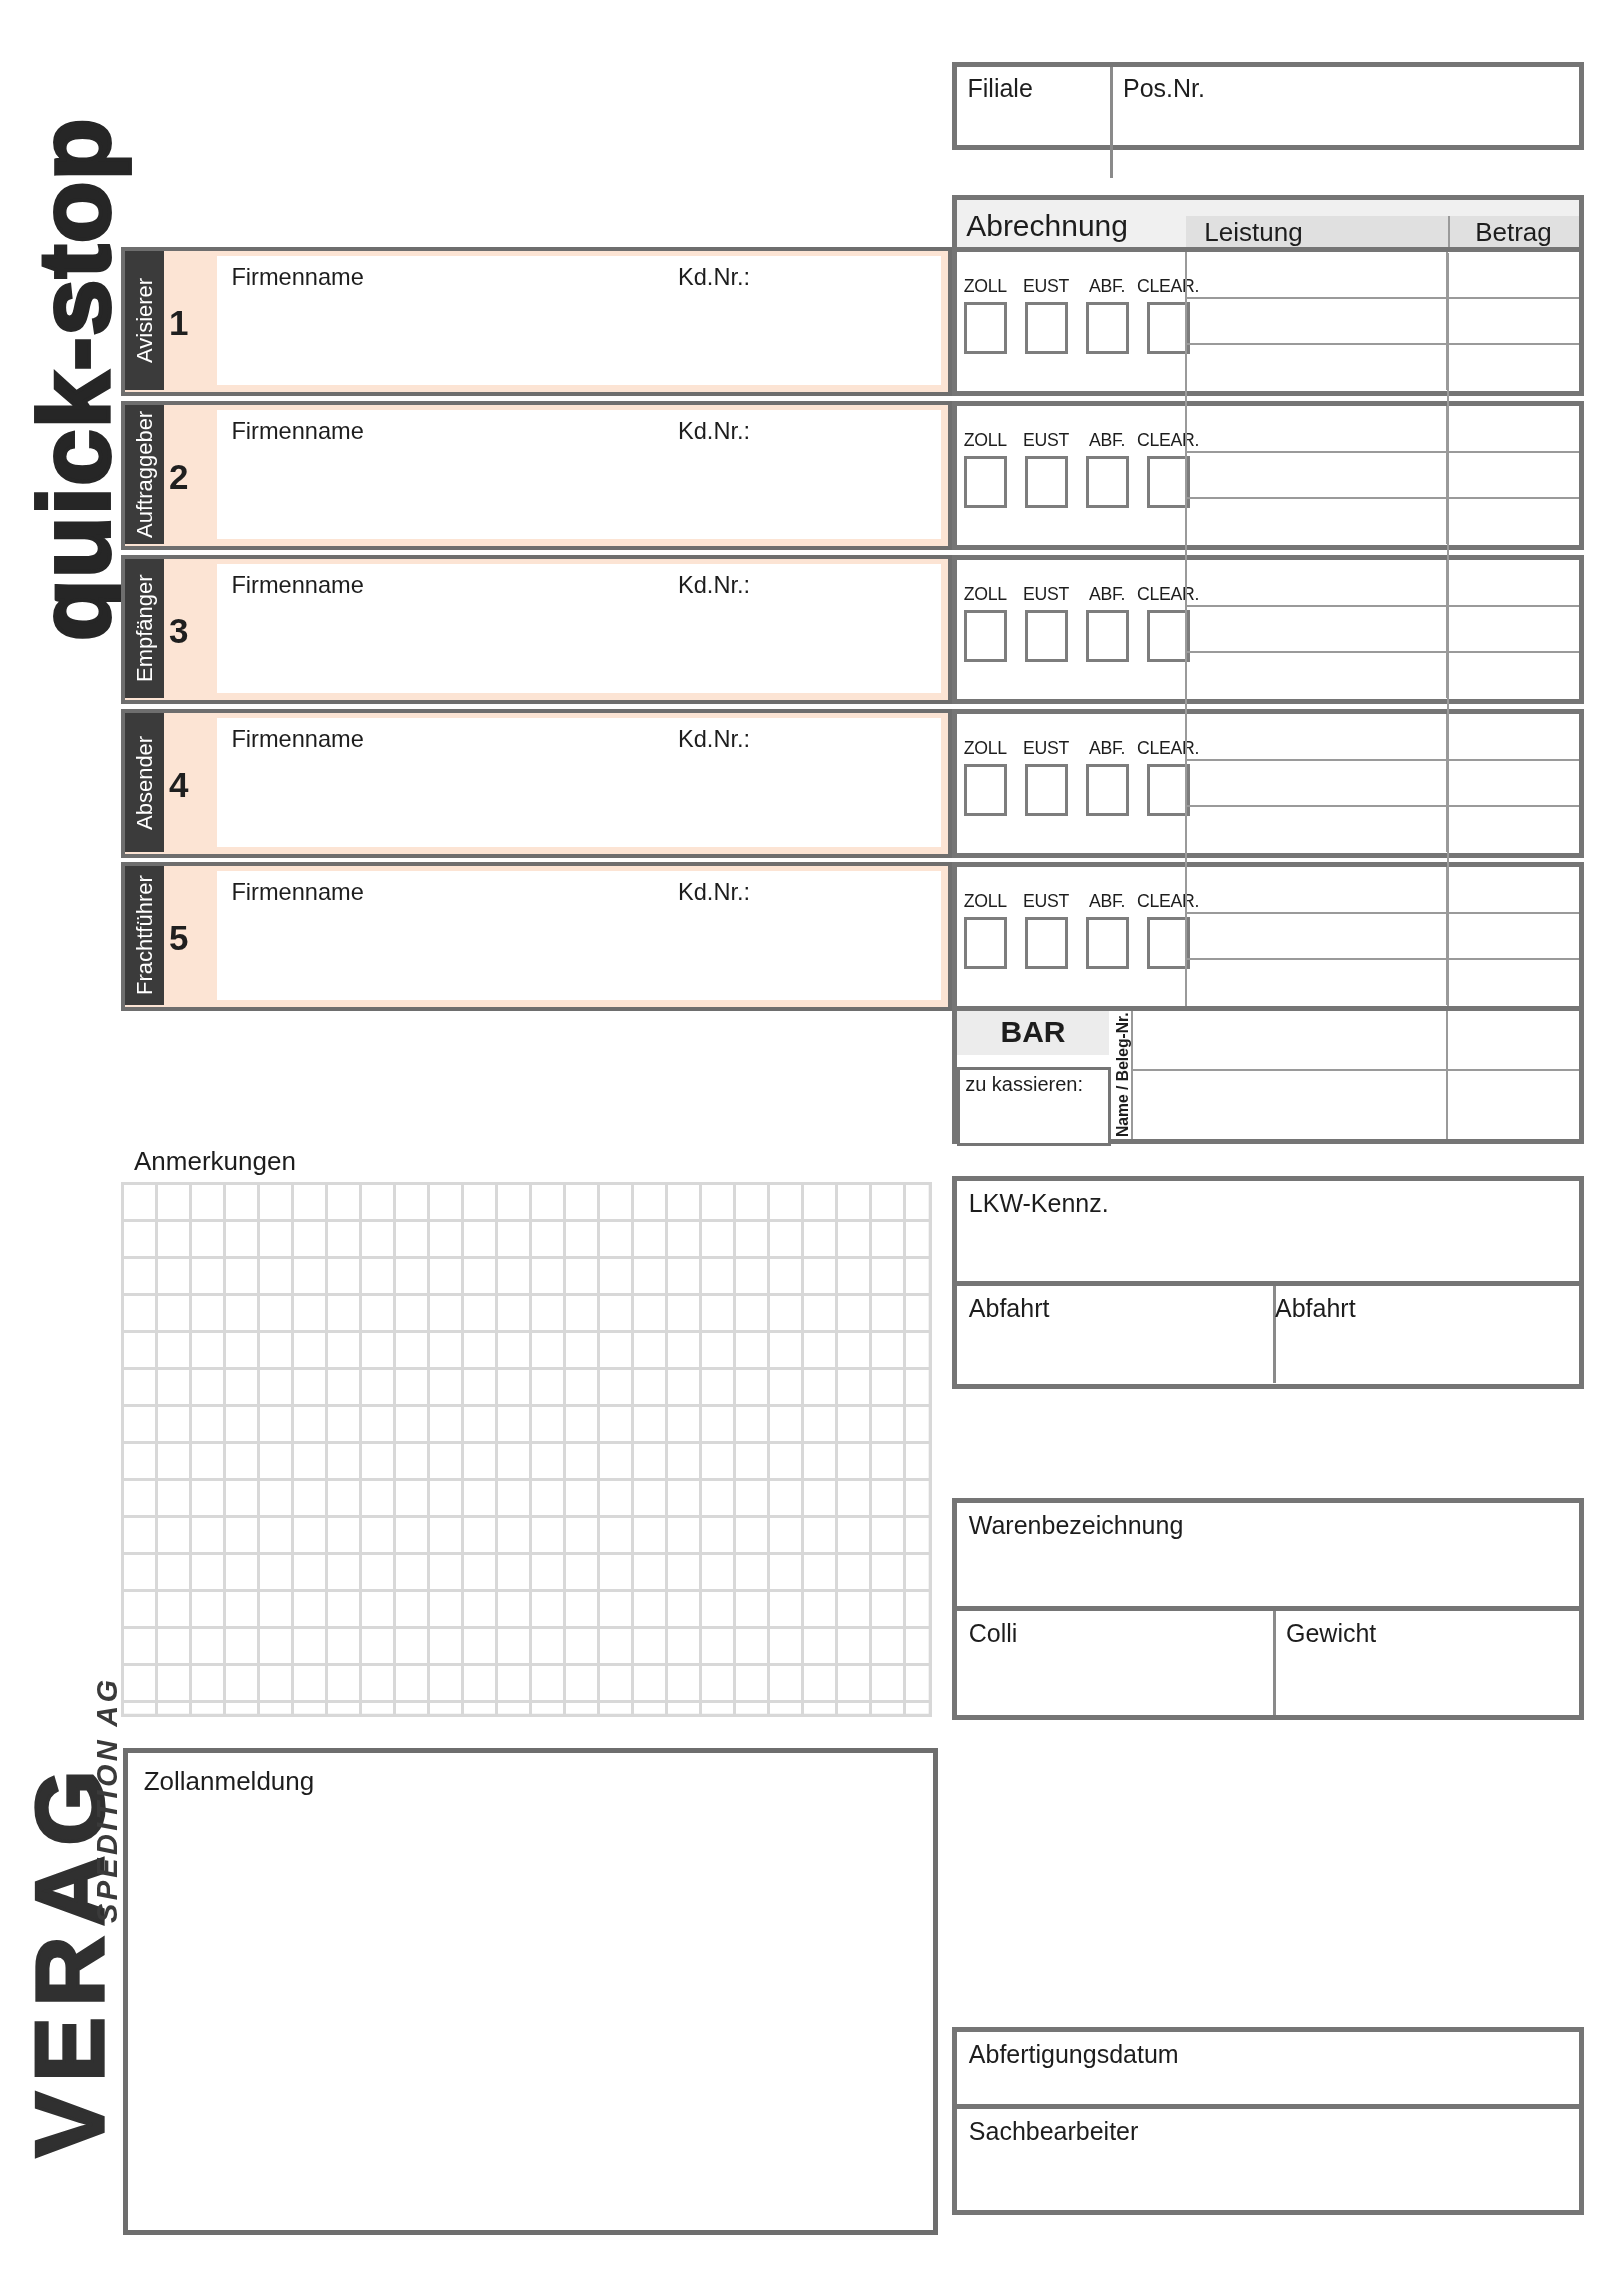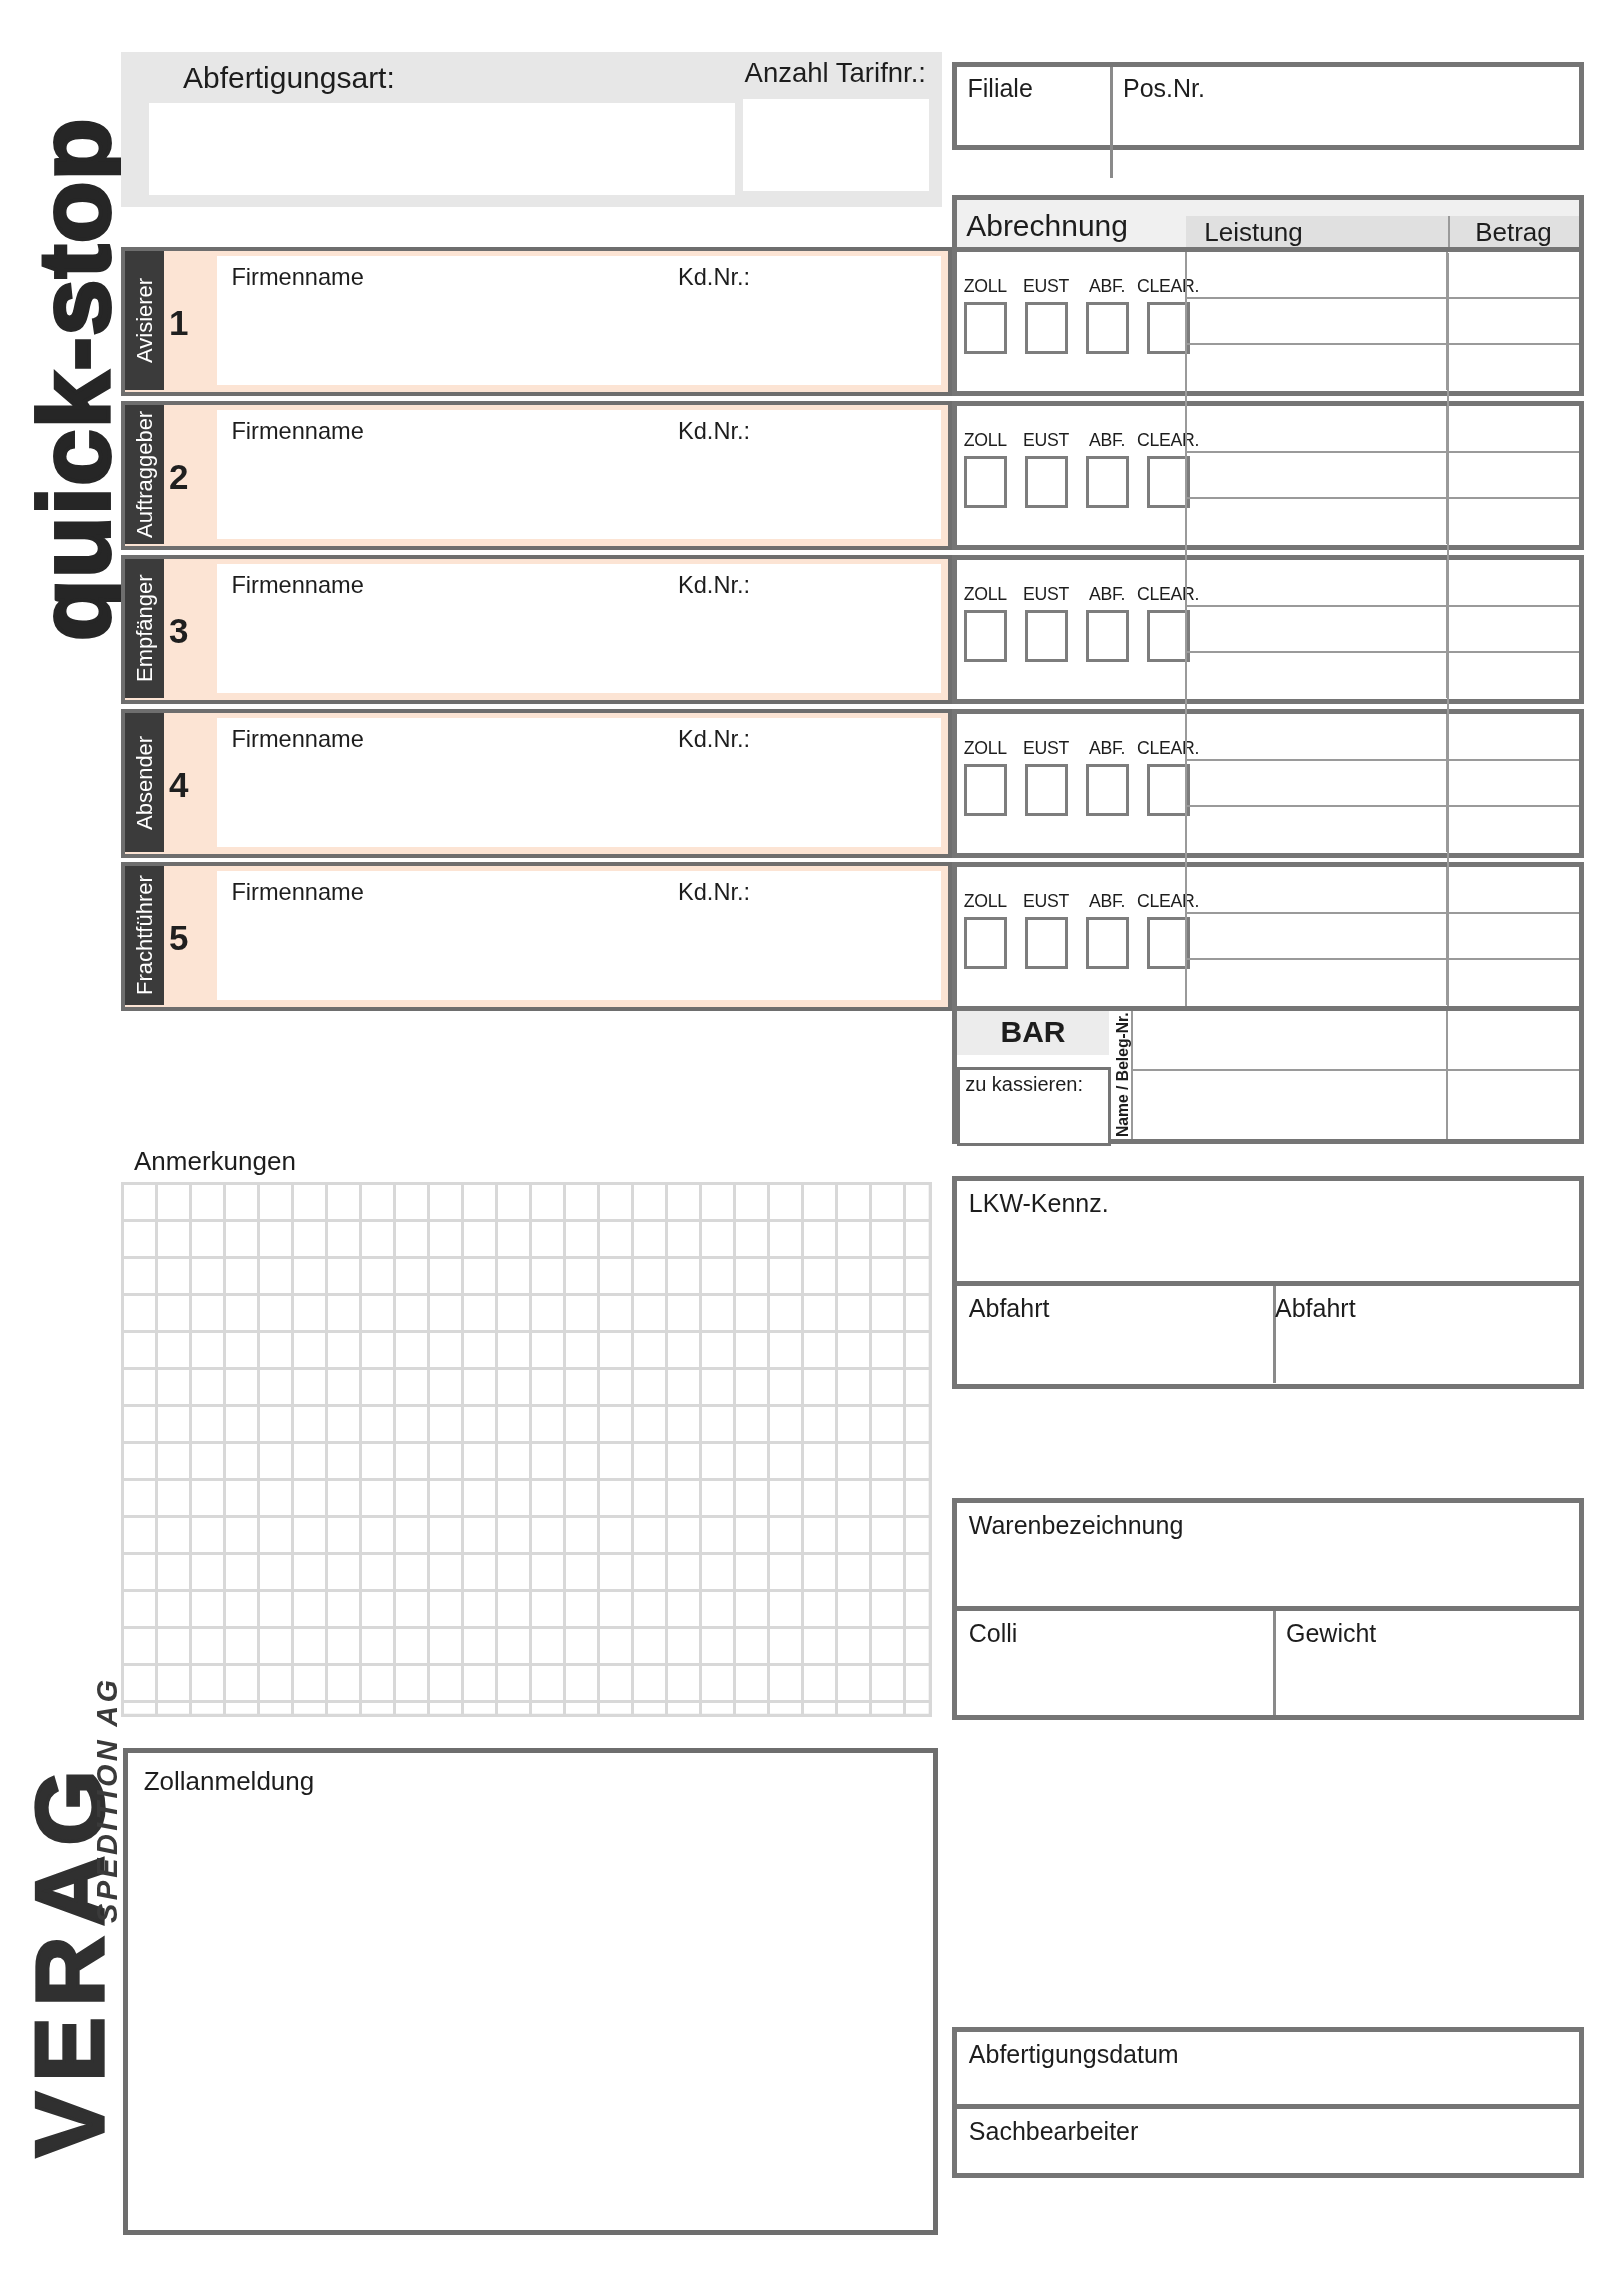--- a/index.html
+++ b/index.html
@@ -80,26 +80,20 @@
 </style>
 </head>
 <body>
 
 <div id="page">
 
   <div class="abs vert logo-quickstop">quick-stop</div>
   <div class="abs vert logo-verag">VERAG</div>
   <div class="abs vert logo-verag-sub">SPEDITION AG</div>
 
-  <div class="abs band-top">
-    <div class="abs lbl abfart-label">Abfertigungsart:</div>
-    <div class="abs abfart-input"></div>
-    <div class="abs lbl anzahl-label">Anzahl Tarifnr.:</div>
-    <div class="abs anzahl-input"></div>
-  </div>
 
   <div class="abs filiale-box">
     <div class="abs filiale-div"></div>
     <div class="abs lbl filiale-label">Filiale</div>
     <div class="abs lbl posnr-label">Pos.Nr.</div>
     <div class="abs" style="left:0;top:39px;width:153px;height:71px;"></div>
     <div class="abs" style="left:156px;top:39px;width:466px;height:71px;"></div>
   </div>
 
   <div class="abs abr-head">
@@ -338,21 +332,21 @@
     <div class="abs lbl sublabel" style="left:11.8px;top:116px;text-align:right;">Colli</div>
     <div class="abs lbl sublabel" style="left:329px;top:116px;">Gewicht</div>
     <div class="abs" style="left:0;top:151px;width:316px;height:62px;"></div>
     <div class="abs" style="left:319px;top:151px;width:303px;height:62px;"></div>
   </div>
 
   <div class="abs zoll-box">
     <div class="abs lbl zoll-label">Zollanmeldung</div>
   </div>
 
-  <div class="abs rbox" style="top:2027px;height:151px;">
+  <div class="abs rbox" style="top:2027px;height:188px;">
     <div class="abs lbl toplabel">Abfertigungsdatum</div>
     <div class="abs" style="left:0;top:38px;width:622px;height:34px;"></div>
     <div class="abs split-h" style="top:72px;height:5.2px;"></div>
     <div class="abs lbl sublabel" style="left:11.8px;top:85px;">Sachbearbeiter</div>
     <div class="abs" style="left:0;top:116px;width:622px;height:82px;"></div>
   </div>
 
 </div>
 
 

